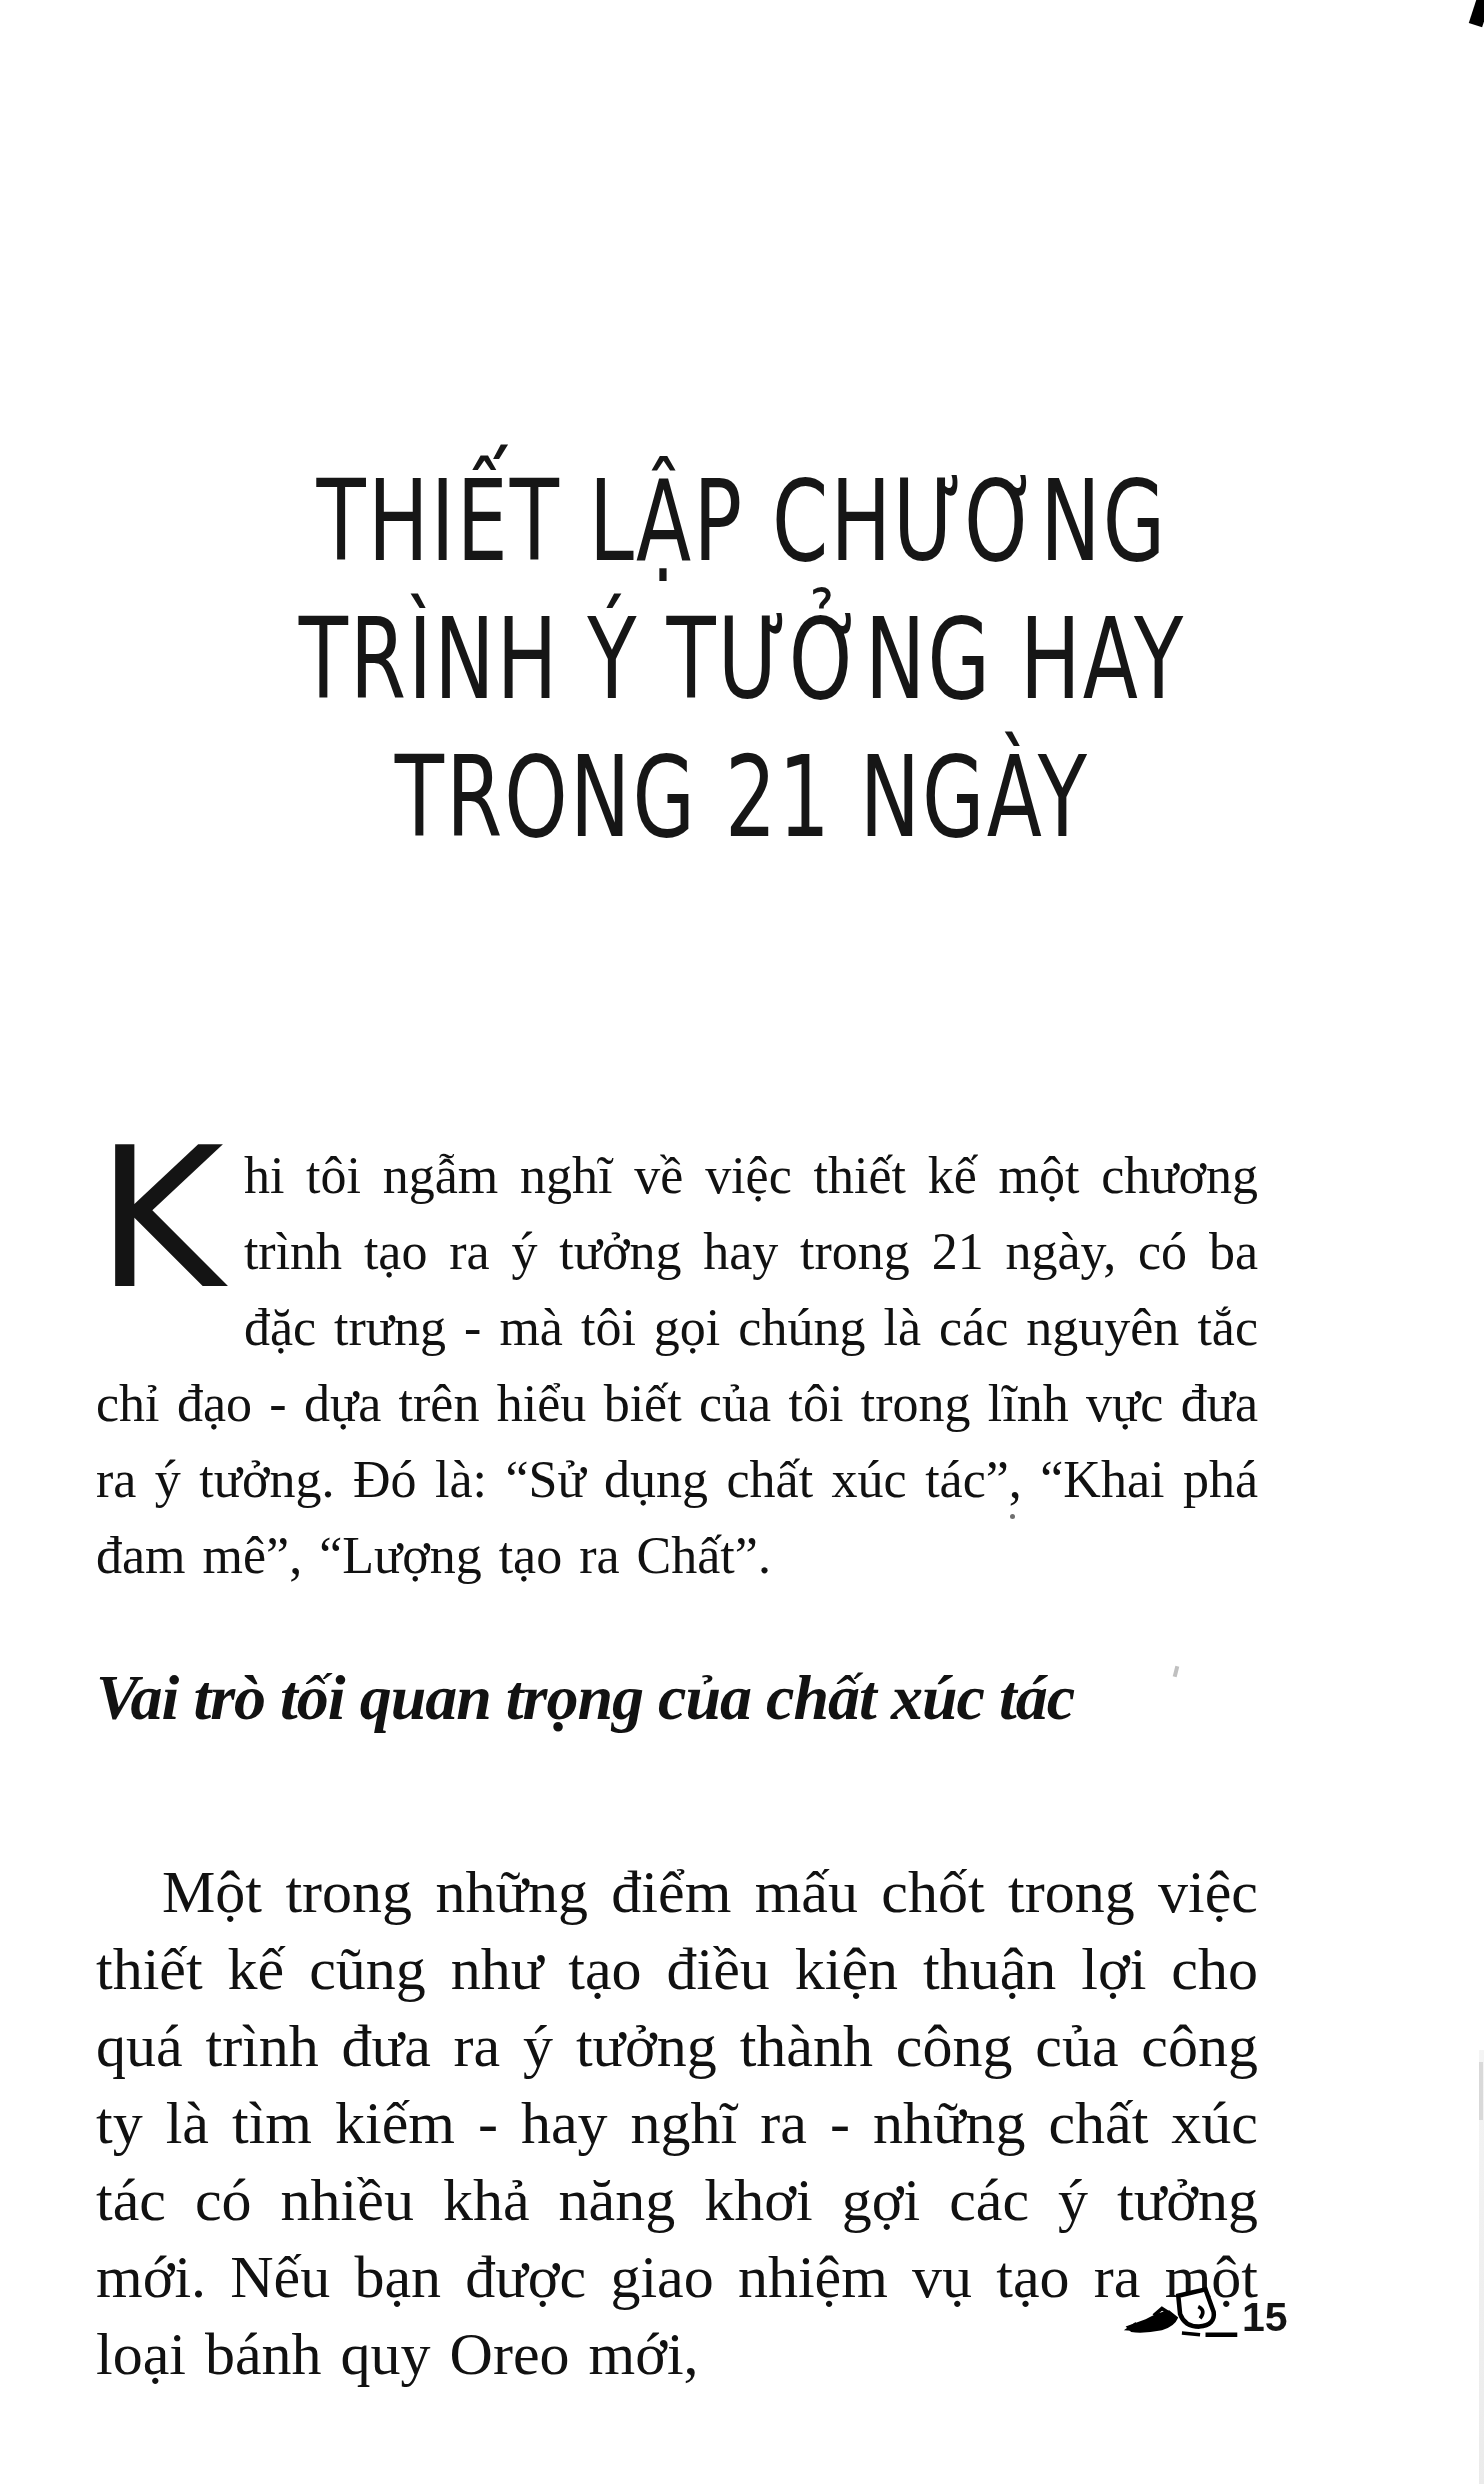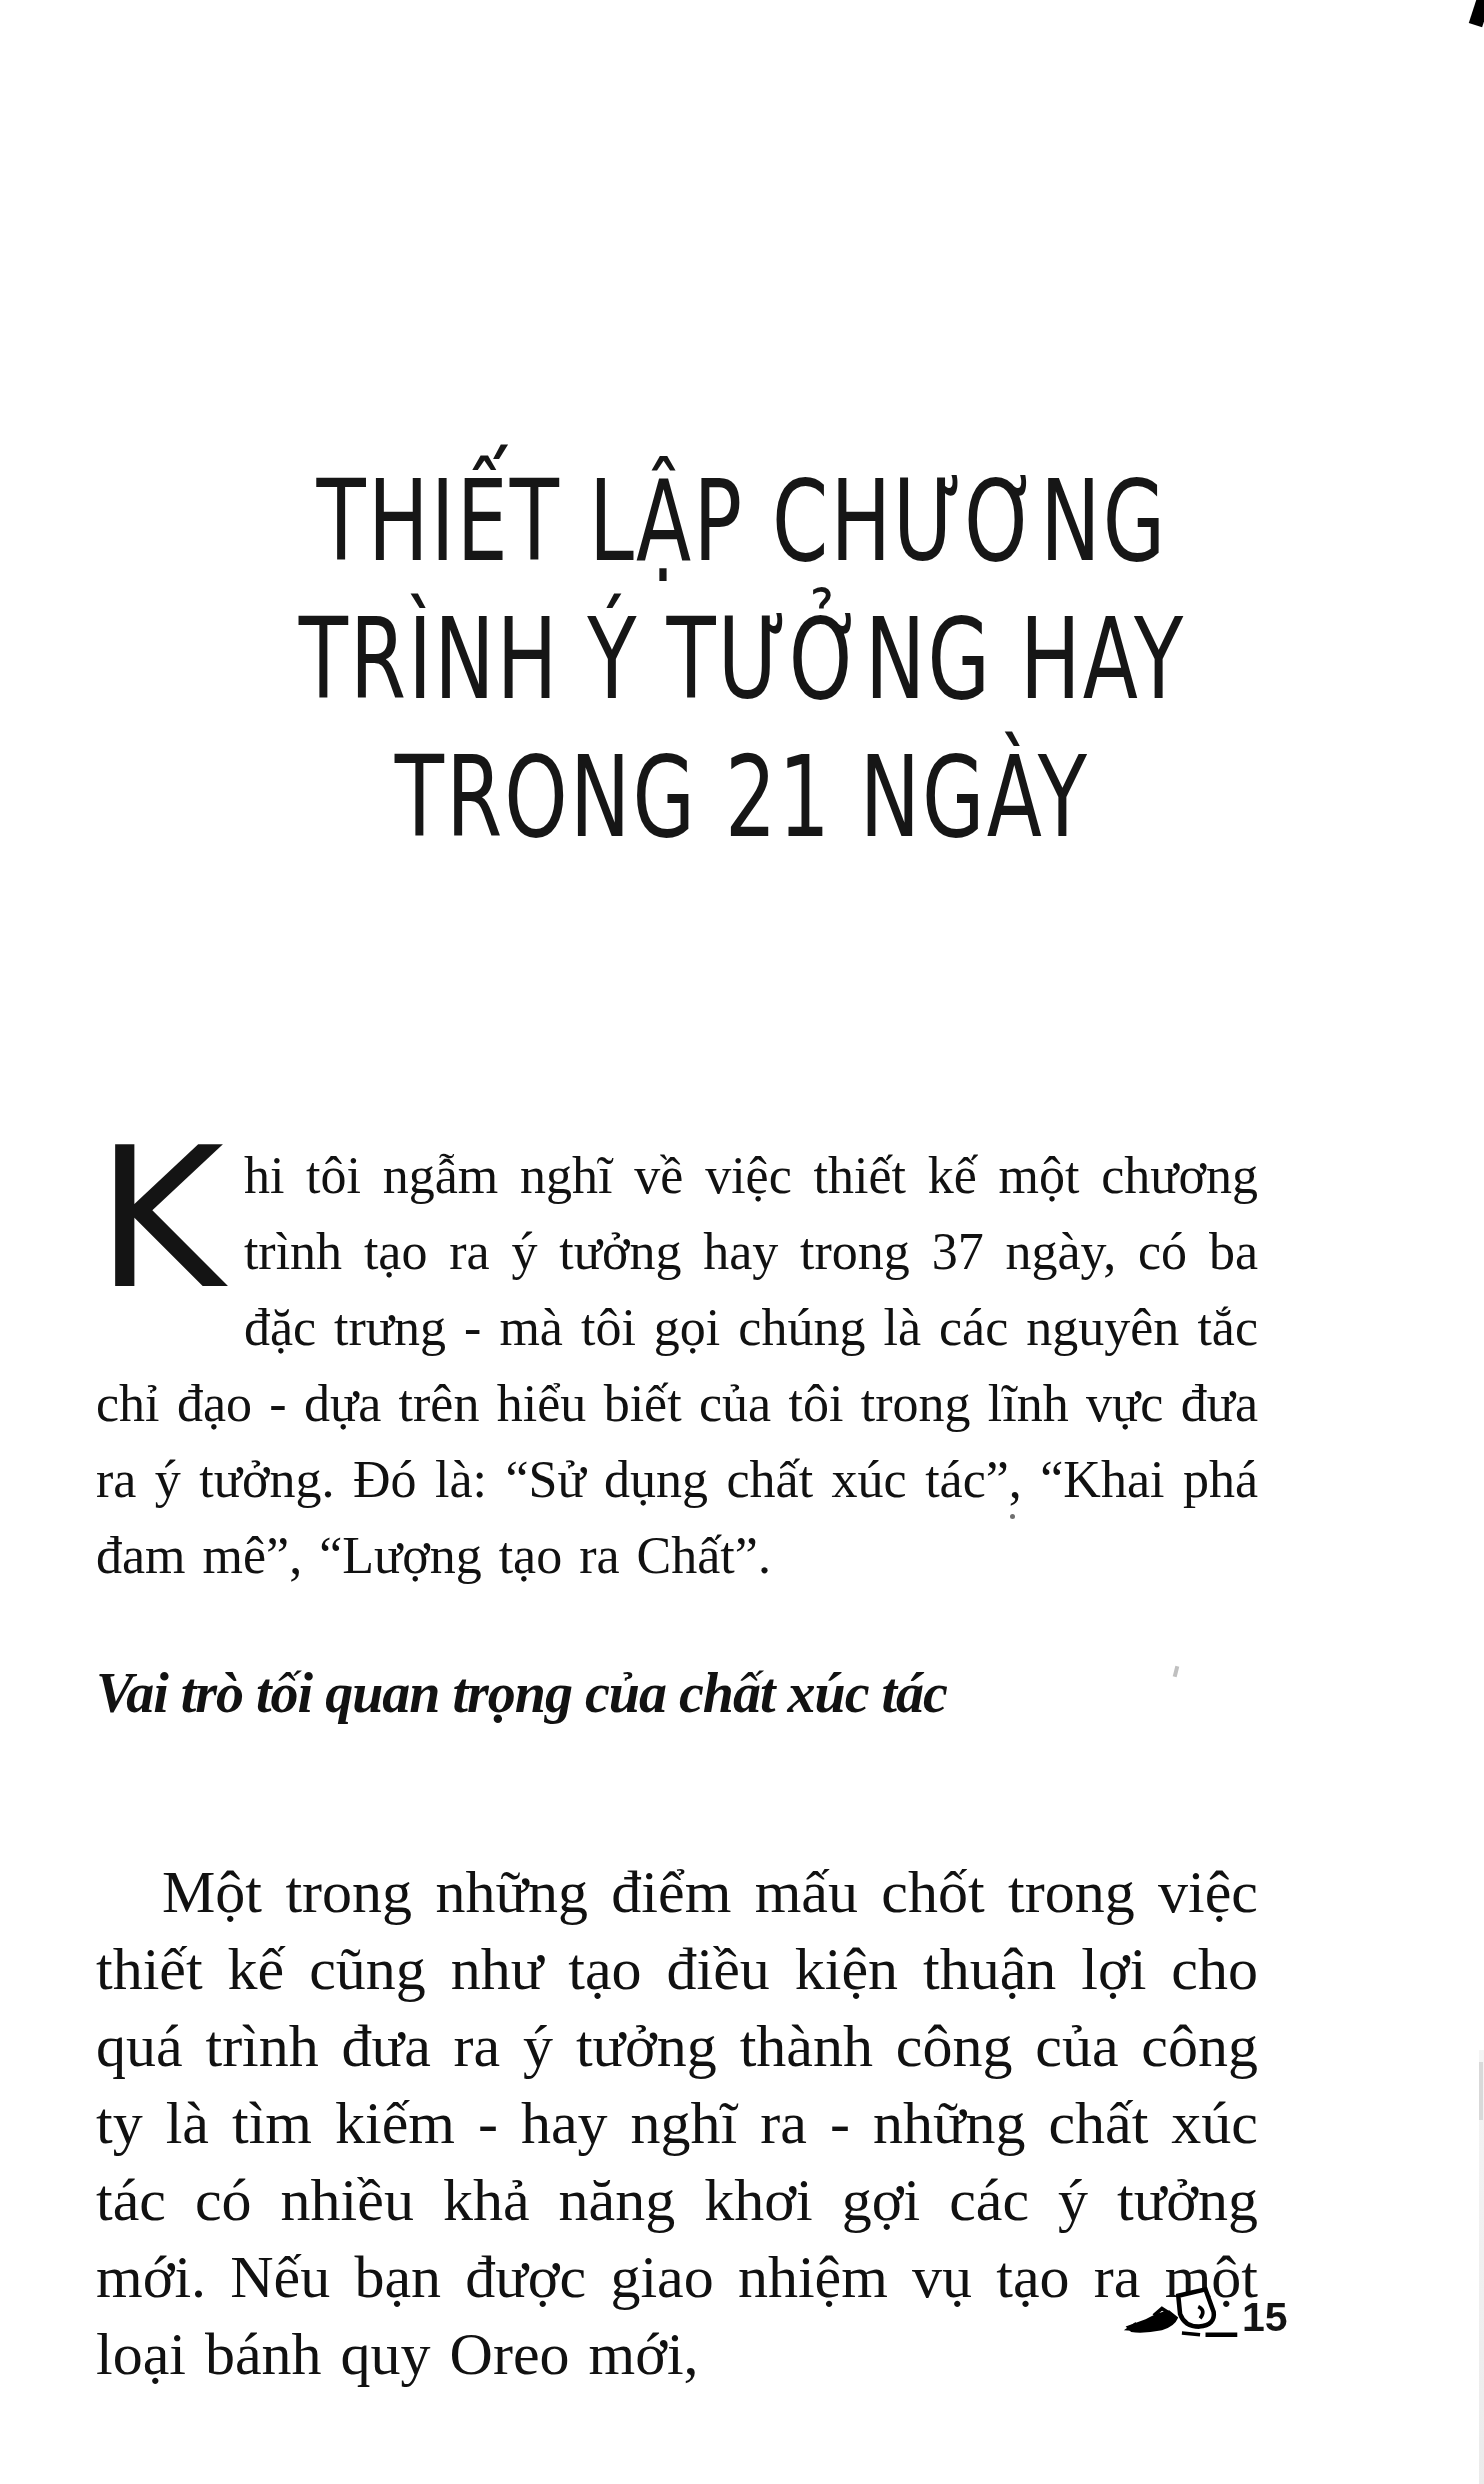--- a/index.html
+++ b/index.html
@@ -46,21 +46,21 @@
     font-size:195px;
     line-height:150px;
     margin:6px 20px 0 0;
     font-weight:400;
     color:#141414;
   }
 
   .section-heading {
     position:absolute;
     top:1660px; left:96px; width:1200px;
-    font-size:56px;
+    font-size:64px;
     line-height:1.2;
     font-style:italic;
     font-weight:bold;
     letter-spacing:-1px;
     color:#121212;
     white-space:nowrap;
   }
 
   .para-second {
     position:absolute;
@@ -130,21 +130,21 @@
   <div class="edge-smudge"></div>
   <div class="edge-dash"></div>
 
   <div class="chapter-title">
     <div class="title-line">THIẾT LẬP CHƯƠNG</div>
     <div class="title-line">TRÌNH Ý TƯỞNG HAY</div>
     <div class="title-line">TRONG 21 NGÀY</div>
   </div>
 
   <p class="para-first">
-    <span class="dropcap">K</span><span>hi tôi ngẫm nghĩ về việc thiết kế một chương trình tạo ra ý tưởng hay trong 37 ngày, có ba đặc trưng - mà tôi gọi chúng là các nguyên tắc chỉ đạo - dựa trên hiểu biết của tôi trong lĩnh vực đưa ra ý tưởng. Đó là: “Sử dụng chất xúc tác”, “Khai phá đam mê”, “Lượng tạo ra Chất”.</span>
+    <span class="dropcap">K</span><span>hi tôi ngẫm nghĩ về việc thiết kế một chương trình tạo ra ý tưởng hay trong 21 ngày, có ba đặc trưng - mà tôi gọi chúng là các nguyên tắc chỉ đạo - dựa trên hiểu biết của tôi trong lĩnh vực đưa ra ý tưởng. Đó là: “Sử dụng chất xúc tác”, “Khai phá đam mê”, “Lượng tạo ra Chất”.</span>
   </p>
 
   <div class="section-heading">Vai trò tối quan trọng của chất xúc tác</div>
 
   <p class="para-second">Một trong những điểm mấu chốt trong việc thiết kế cũng như tạo điều kiện thuận lợi cho quá trình đưa ra ý tưởng thành công của công ty là tìm kiếm - hay nghĩ ra - những chất xúc tác có nhiều khả năng khơi gợi các ý tưởng mới. Nếu bạn được giao nhiệm vụ tạo ra một loại bánh quy Oreo mới,</p>
 
   <div class="footer">
     <svg class="pen-flourish" viewBox="0 0 130 62" xmlns="http://www.w3.org/2000/svg" aria-hidden="true">
       <path d="M4 46 L26 38 Q40 30 52 28 L62 36 Q58 46 44 50 Q24 54 10 52 Z" fill="#000"></path>
       <path d="M2 50 L15 41 L18 51 Z" fill="#000"></path>

